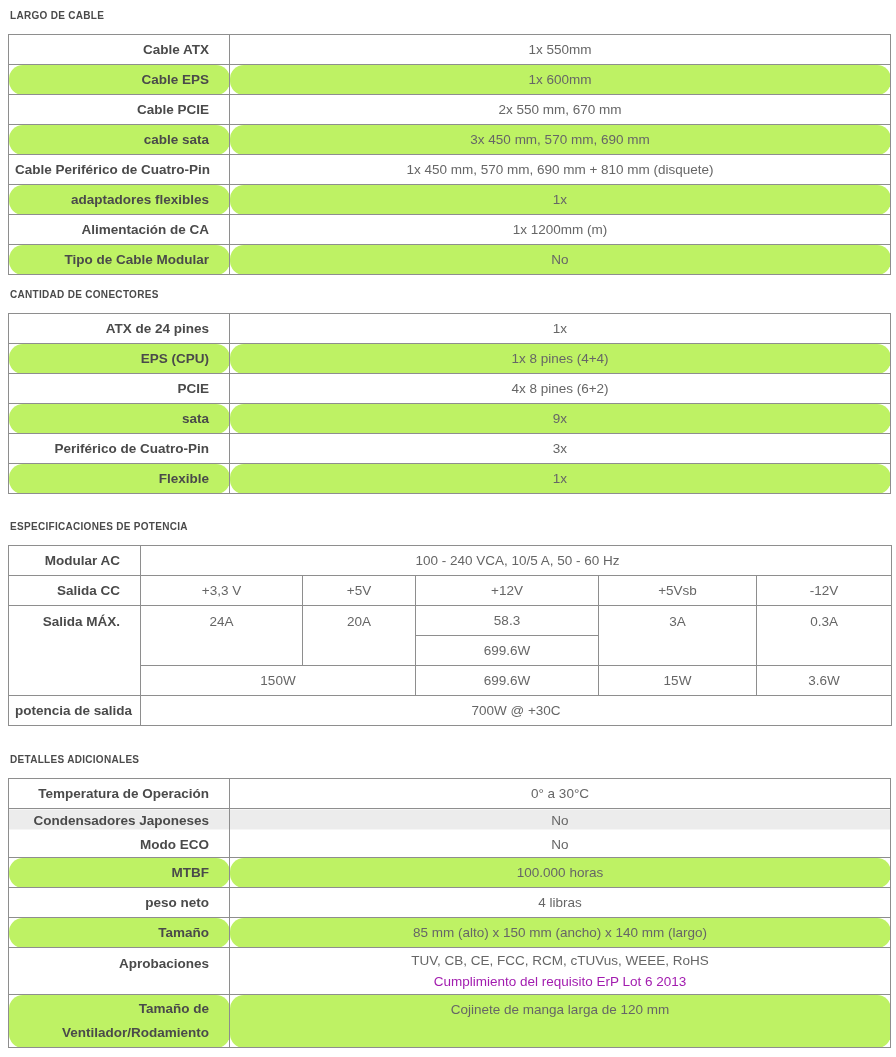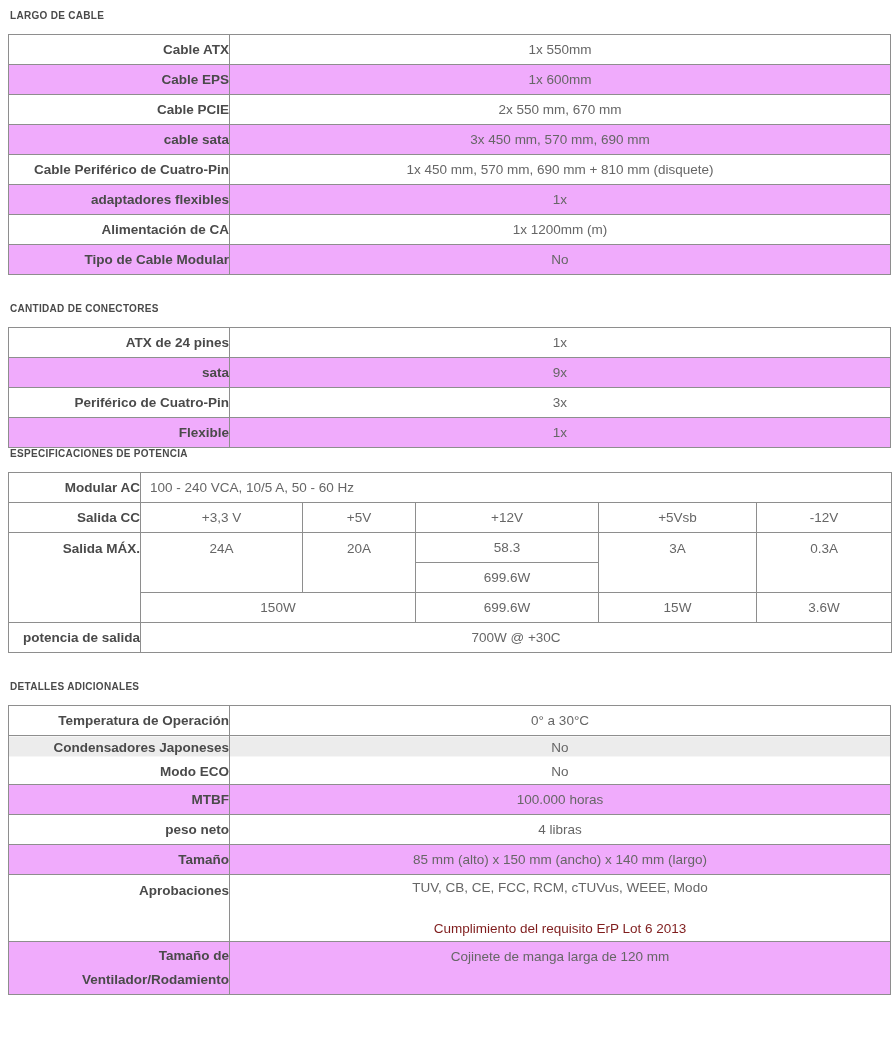--- a/index.html
+++ b/index.html
@@ -3,54 +3,54 @@
 <meta charset="utf-8">
 <style>
   html,body{margin:0;padding:0;background:#fff;}
   body{font-family:"Liberation Sans", sans-serif; -webkit-font-smoothing:antialiased;}
   .wrap{width:896px; box-sizing:border-box; padding:10px 5px 9px 8px;}
 
   .section-title{
     font-size:10px; font-weight:bold; color:#4a4a4a;
     letter-spacing:.3px; margin:0 0 13px 2px;
   }
-  .sec2 .section-title{margin-top:28px;}
-  .sec3 .section-title{}
+  .sec2 .section-title{margin-top:14px;}
+  .sec3 .section-title{margin-top:27px;}
   .sec4 .section-title{margin-top:28px;}
 
   table{border-collapse:collapse; width:883px; table-layout:fixed;}
   td{
     border:1px solid #8e8e8e;
     font-size:13.5px; color:#666;
     text-align:center; vertical-align:middle;
     padding:2px 6px; box-sizing:border-box;
     overflow:hidden; white-space:nowrap;
   }
   tr{height:30px;}
   td.lbl{
     text-align:right; font-weight:bold; color:#4a4a4a;
-    padding-right:0; white-space:nowrap;
-  }
-  tr.stripe td{background:#f0abfc;}
+    padding-right:20px; white-space:nowrap;
+  }
+  tr.stripe td{background:#bef264;border-radius:14px;}
 
   
   .power td.valign-top{vertical-align:top; padding-top:8px;}
-  .power td.left{text-align:left; padding-left:9px;}
+  .power td.left{text-align:center; padding-left:9px;}
 
   
   tr.dual-row{height:48px;}
   tr.dual-row td{
     padding-top:0; padding-bottom:0;
     background:linear-gradient(to bottom,#ececec 0,#ececec 42%,#ffffff 42%);
   }
   tr.dual-row .line{line-height:24px; height:24px;}
   tr.approvals-row{height:47px;}
   tr.approvals-row td.lbl{vertical-align:top; padding-top:8px;}
   tr.approvals-row .line{line-height:21px; height:21px;}
-  .faded{color:#7f1d1d;margin-top:20px;}
+  .faded{color:#a21caf;}
   tr.fan-row{height:49px;}
   tr.fan-row td.val{vertical-align:top; padding-top:7px;}
   tr.fan-row .line{line-height:24px; height:24px;}
 </style>
 </head>
 <body>
 
 <div class="wrap">
 
   <div class="sec1">
@@ -101,20 +101,28 @@
     <div class="section-title">CANTIDAD DE CONECTORES</div>
     <table>
       <colgroup>
           <col style="width:221px">
           <col>
         </colgroup>
       <tbody>
           <tr>
         <td class="lbl">ATX de 24 pines</td>
         <td>1x</td>
+      </tr>
+      <tr class="stripe">
+        <td class="lbl">EPS (CPU)</td>
+        <td>1x 8 pines (4+4)</td>
+      </tr>
+      <tr>
+        <td class="lbl">PCIE</td>
+        <td>4x 8 pines (6+2)</td>
       </tr>
       <tr class="stripe">
         <td class="lbl">sata</td>
         <td>9x</td>
       </tr>
       <tr>
         <td class="lbl">Periférico de Cuatro-Pin</td>
         <td>3x</td>
       </tr>
       <tr class="stripe">
@@ -204,21 +212,21 @@
         <td class="lbl">peso neto</td>
         <td>4 libras</td>
       </tr>
       <tr class="stripe">
         <td class="lbl">Tamaño</td>
         <td>85 mm (alto) x 150 mm (ancho) x 140 mm (largo)</td>
       </tr>
       <tr class="approvals-row">
         <td class="lbl">Aprobaciones</td>
         <td>
-          <div class="line">TUV, CB, CE, FCC, RCM, cTUVus, WEEE, Modo</div>
+          <div class="line">TUV, CB, CE, FCC, RCM, cTUVus, WEEE, RoHS</div>
           <div class="line faded">Cumplimiento del requisito ErP Lot 6 2013</div>
         </td>
       </tr>
       <tr class="stripe fan-row">
         <td class="lbl">
           <div class="line">Tamaño de</div>
           <div class="line">Ventilador/Rodamiento</div>
         </td>
         <td class="val">Cojinete de manga larga de 120 mm</td>
       </tr>

